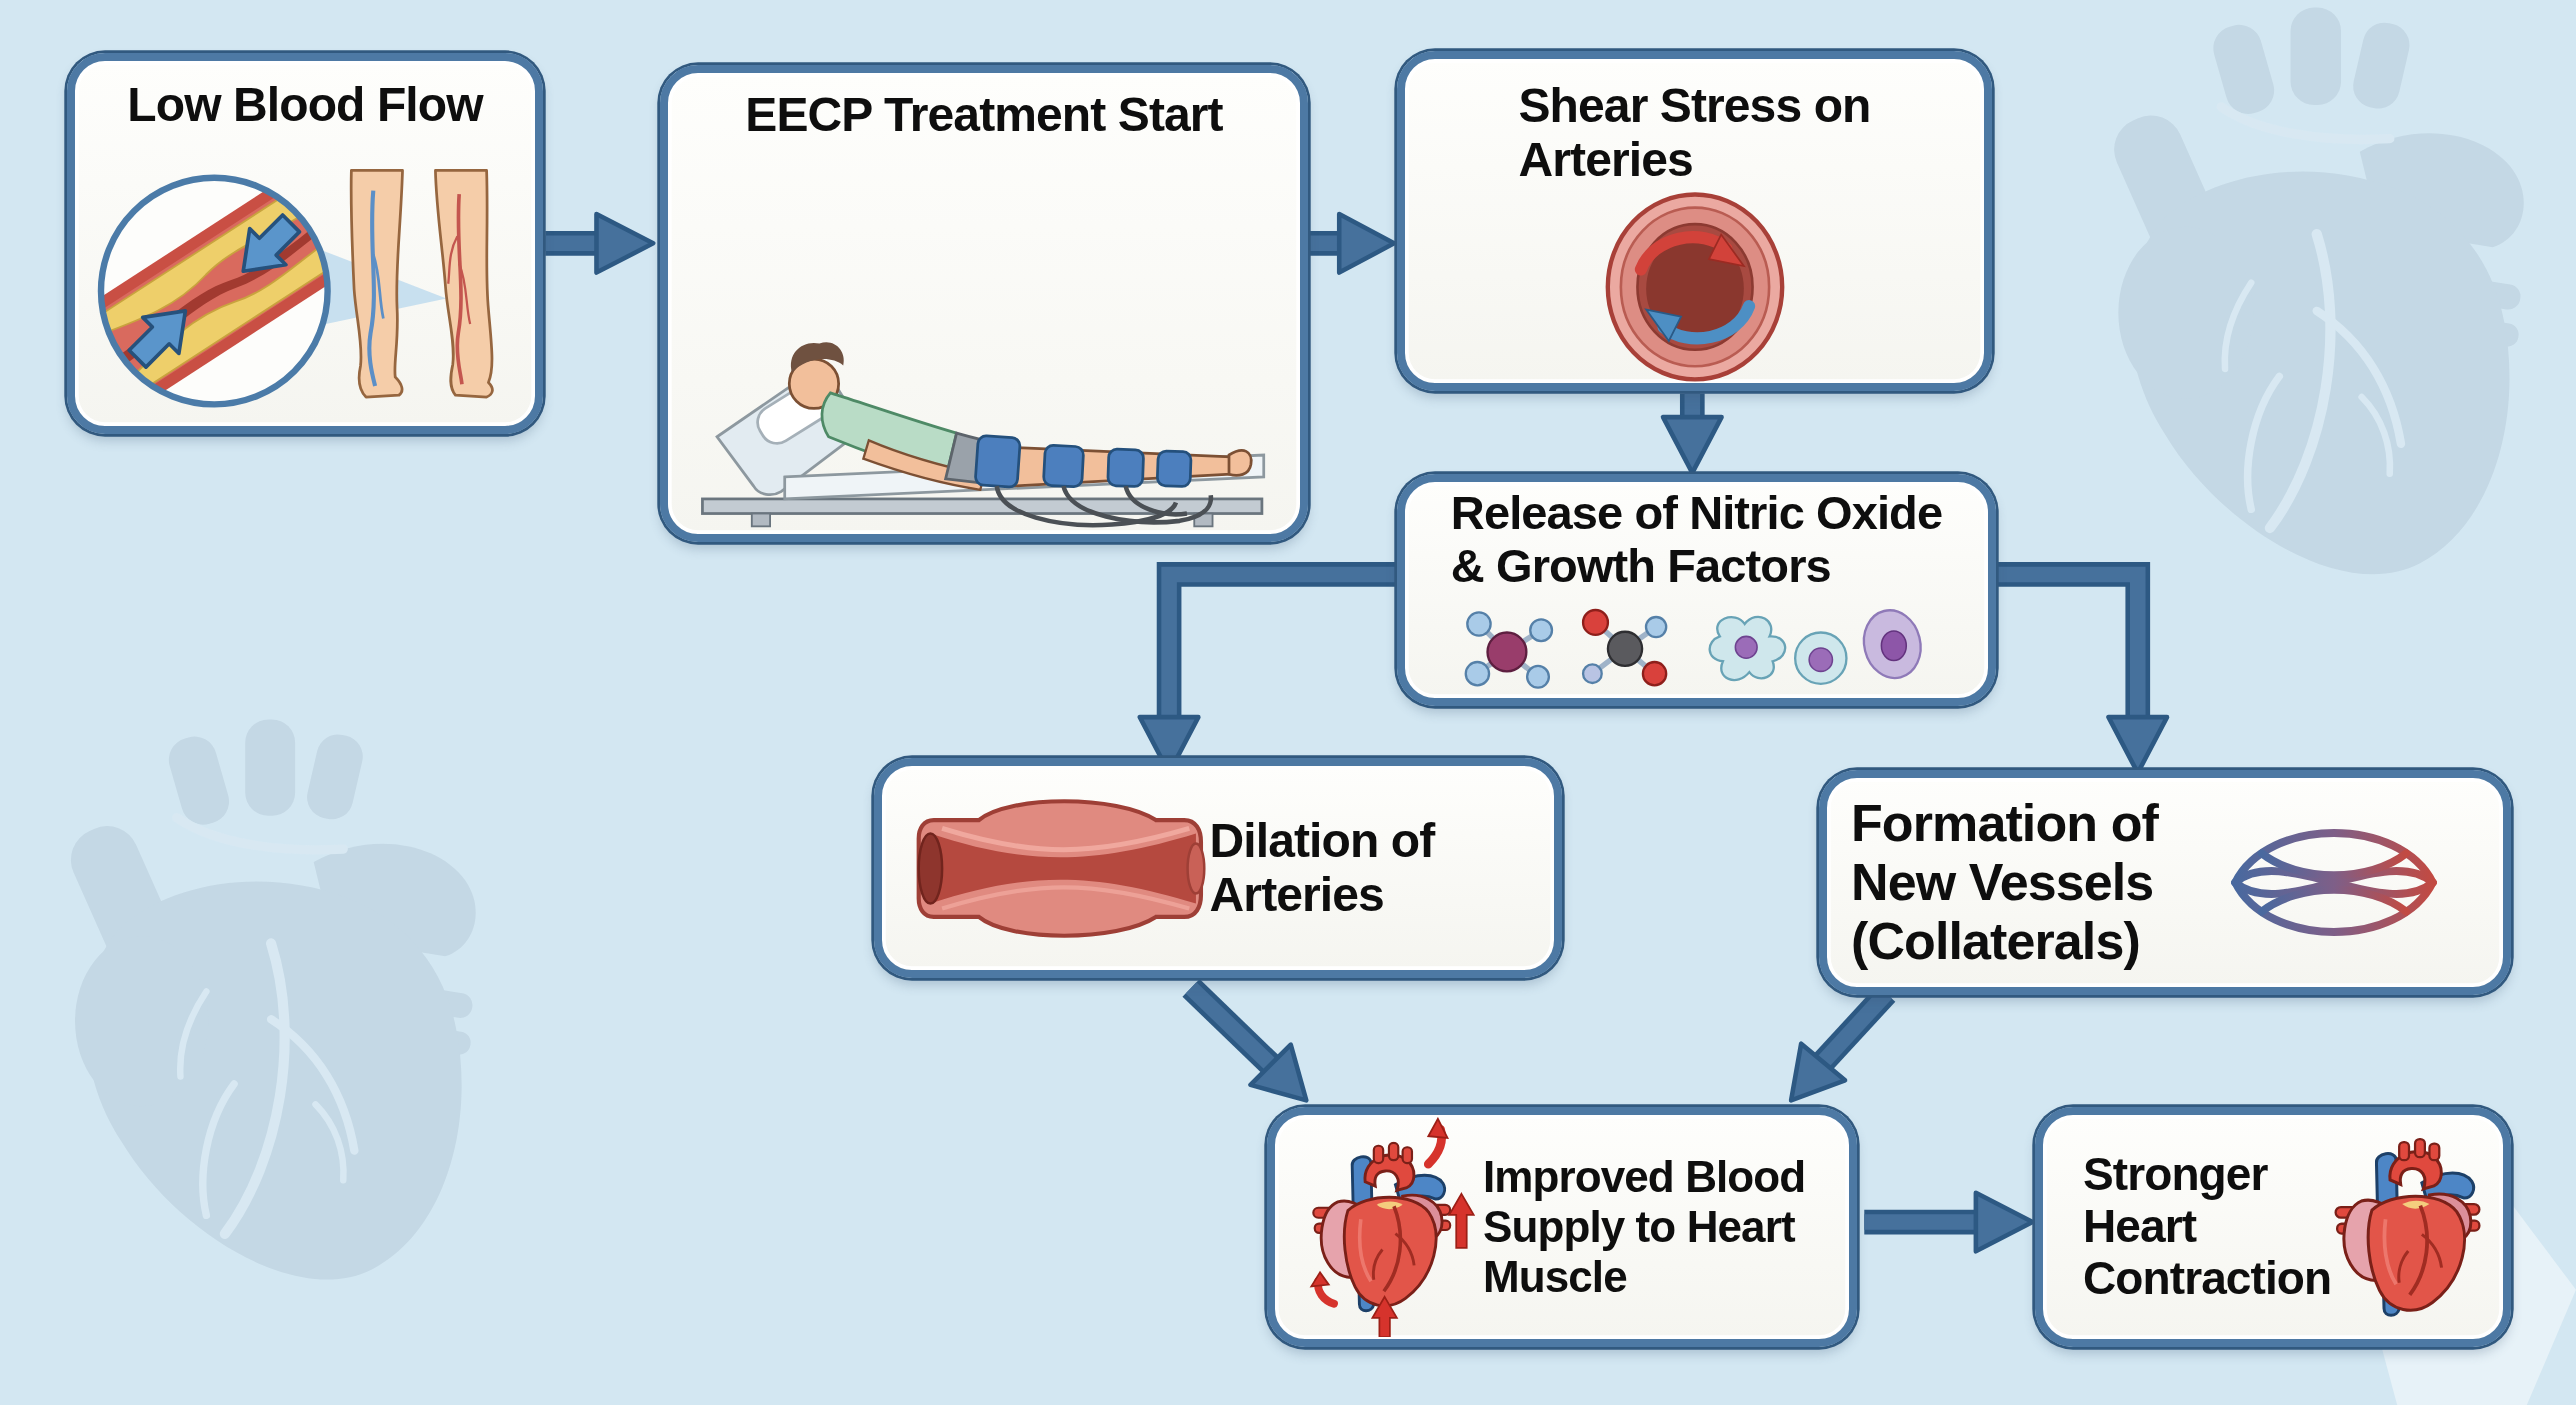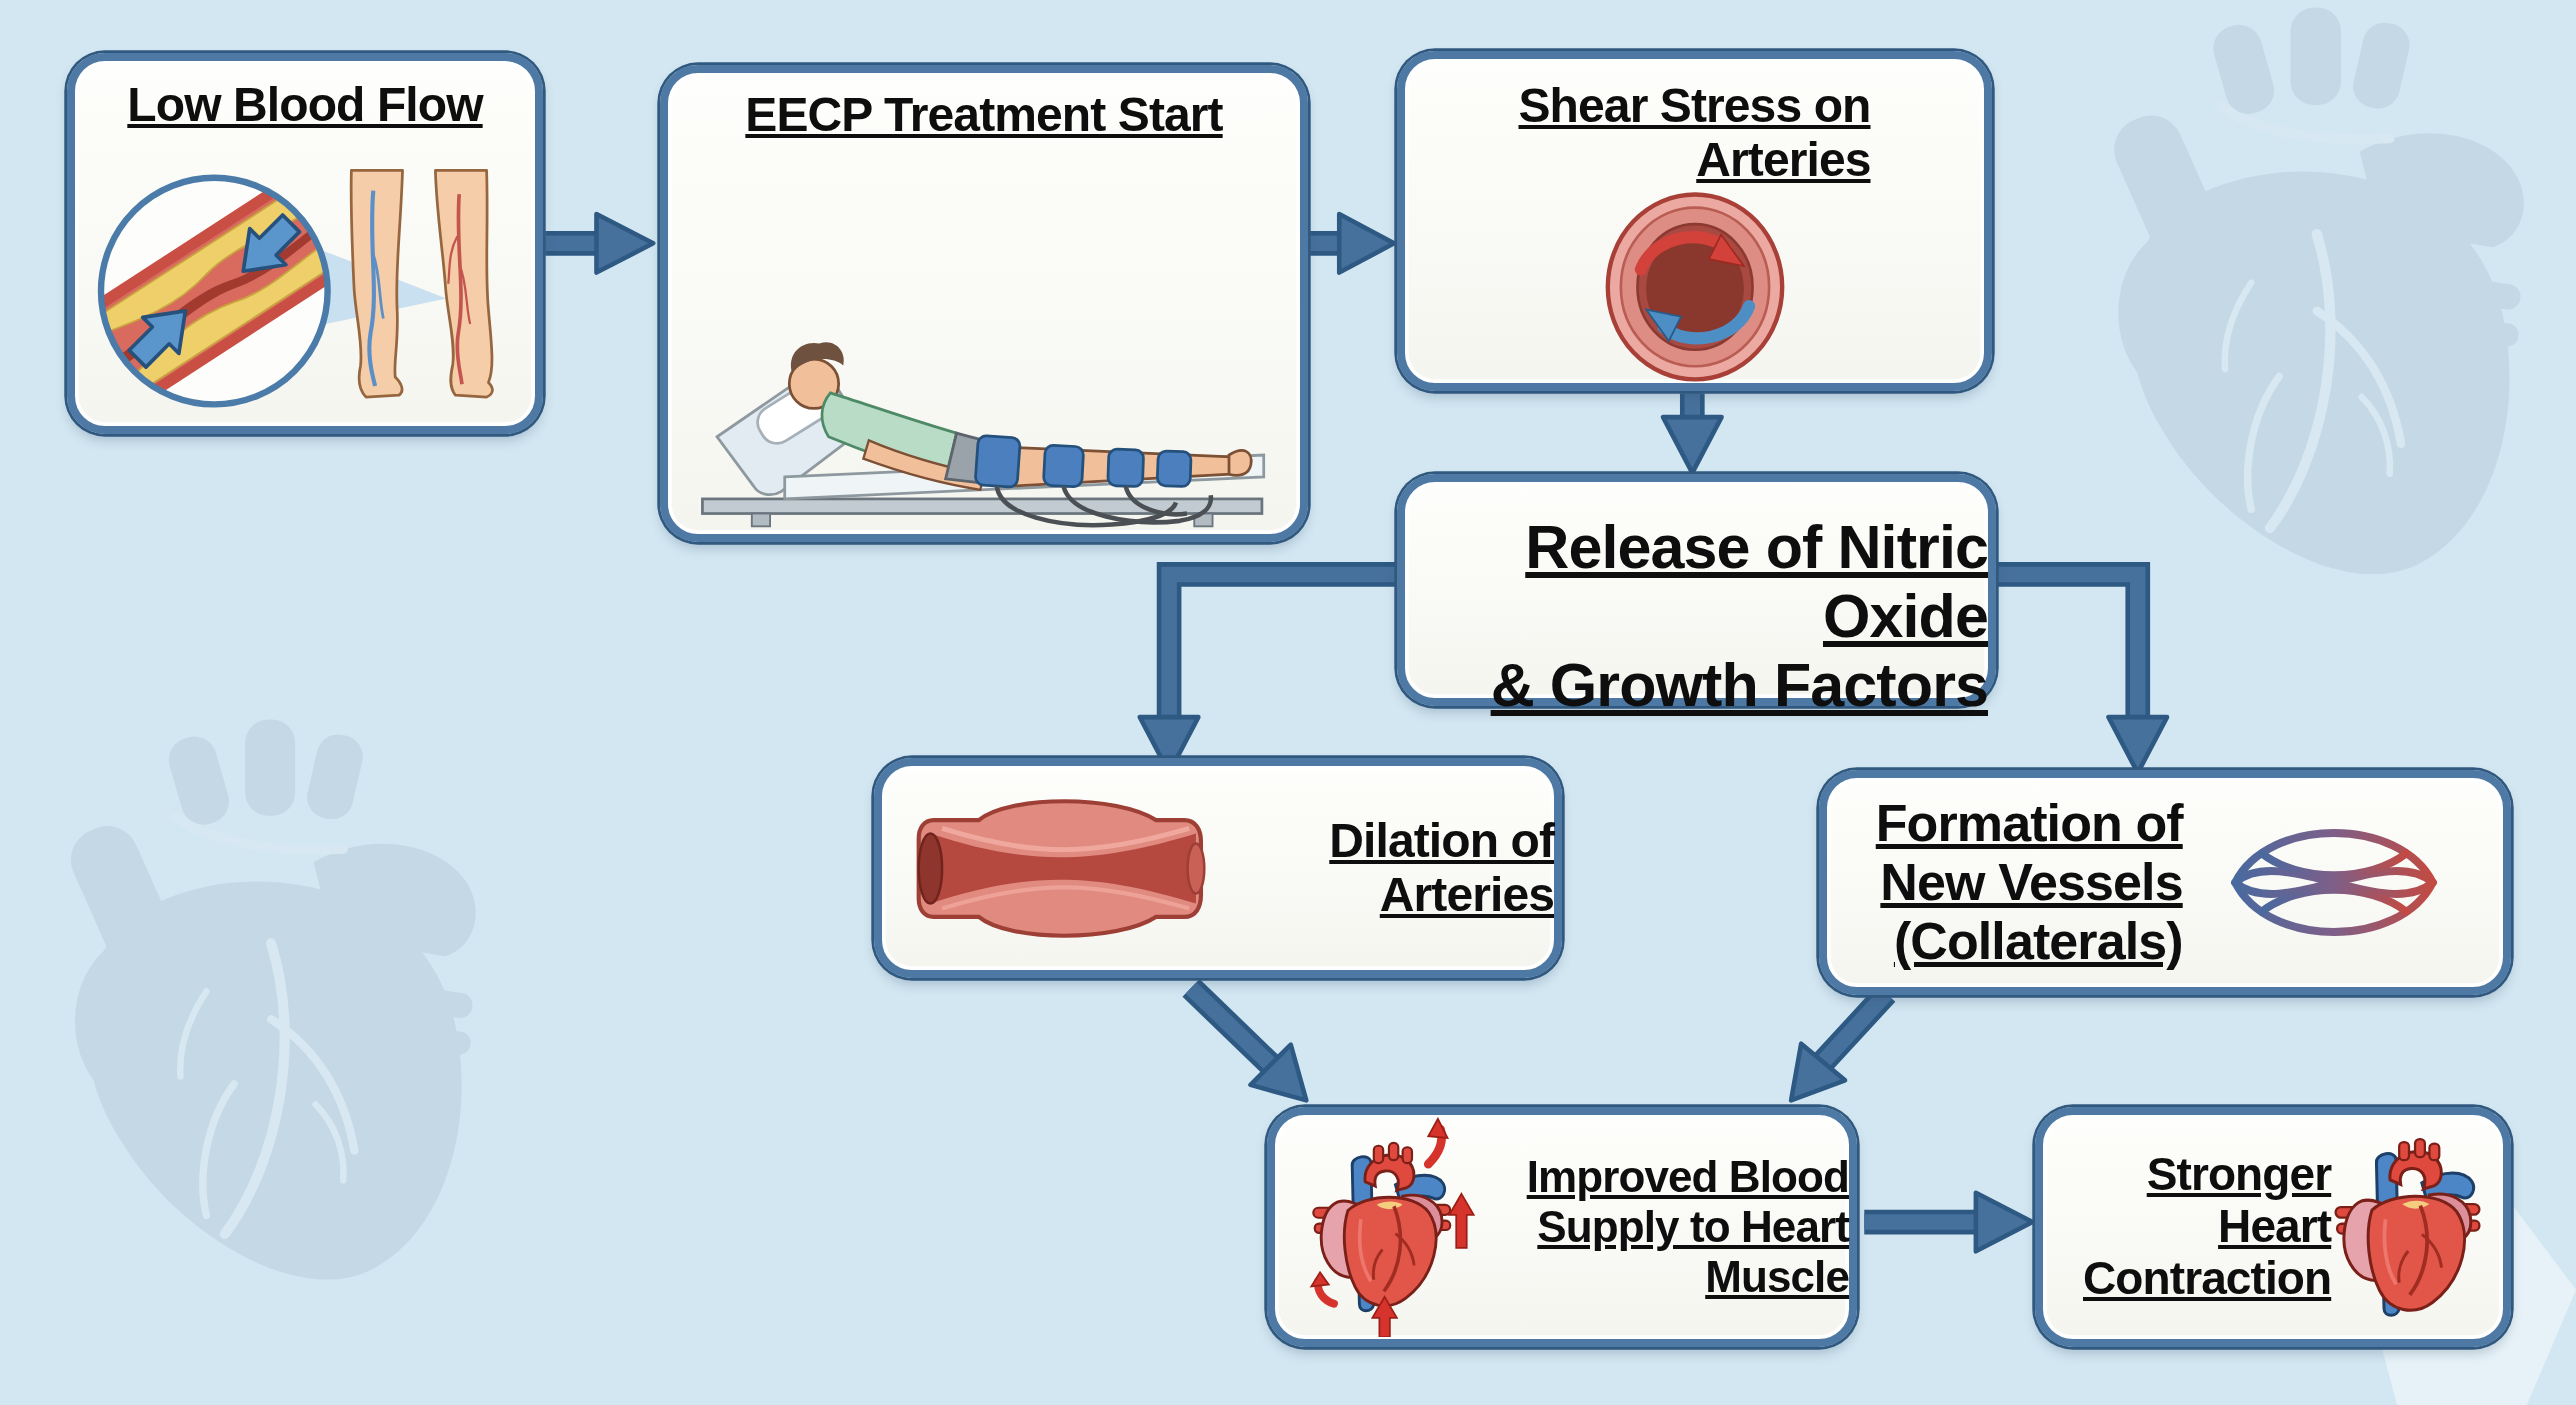--- a/index.html
+++ b/index.html
@@ -7,22 +7,22 @@
           font-family:"Liberation Sans","DejaVu Sans",sans-serif;}
   .wm{position:absolute;opacity:.85;}
   #connectors{position:absolute;left:0;top:0;}
   .arrow .o{stroke:#2d5983;stroke-width:27;fill:none;}
   .arrow .i{stroke:#46719c;stroke-width:17;fill:none;}
   .arrow .h{fill:#46719c;stroke:#2d5983;stroke-width:5;stroke-linejoin:round;}
   .node{position:absolute;box-sizing:border-box;
         background:linear-gradient(180deg,#fefefc,#f5f5f0);
         border:8.2px solid #4d79a4;border-radius:38px;
         box-shadow:0 0 0 2.7px #31597f, inset 0 0 0 3.7px #ffffff, 0 6.4px 11px rgba(55,85,115,.25);}
-  .title{font-weight:700;color:#0e0e0e;text-align:right;white-space:pre-line;
-         letter-spacing:-0.9px;line-height:1.13;text-decoration:underline;}
+  .title{font-weight:700;color:#0e0e0e;text-align:left;white-space:pre-line;
+         letter-spacing:-0.9px;line-height:1.13;}
   .n-col{display:flex;flex-direction:column;align-items:center;}
   .n-row{display:flex;align-items:center;}
   .g{display:block;}
   .wedge{position:absolute;background:rgba(255,255,255,.45);
          clip-path:polygon(18% 62%,62% 0%,100% 52%,80% 100%,28% 100%);}
 </style>
 </head>
 <body>
 
 <div id="canvas">
@@ -201,21 +201,21 @@
       <ellipse cx="120" cy="110" rx="66" ry="72" fill="#a84a41" stroke="#8c3a31" stroke-width="3"></ellipse>
       <ellipse cx="120" cy="112" rx="56" ry="62" fill="#8a372e"></ellipse>
       <path d="M58,90 C72,52 128,42 156,66" fill="none" stroke="#d2423a" stroke-width="14" stroke-linecap="round"></path>
       <polygon points="176,86 150,50 136,78" fill="#d2423a" stroke="#9c2a22" stroke-width="2"></polygon>
       <path d="M182,132 C168,170 112,180 84,156" fill="none" stroke="#4d8fc4" stroke-width="14" stroke-linecap="round"></path>
       <polygon points="64,136 90,172 104,144" fill="#4d8fc4" stroke="#2a5a86" stroke-width="2"></polygon>
     </svg>
   </div>
 
   <div class="node n-col" style="left:1397px;top:474px;width:599px;height:232px">
-    <div class="title" style="font-size:61px;margin-top:31px">Release of Nitric Oxide
+    <div class="title" style="font-size:47px;margin-top:4px">Release of Nitric Oxide
 &amp; Growth Factors</div>
     <svg class="g" style="margin-top:3.7px" width="567" height="101" viewBox="0 0 620 130">
       <g>
         <g stroke="#9fb3c8" stroke-width="7">
           <line x1="66" y1="72" x2="30" y2="36"></line>
             <line x1="66" y1="72" x2="28" y2="100"></line>
           <line x1="66" y1="72" x2="110" y2="44"></line>
             <line x1="66" y1="72" x2="106" y2="104"></line>
         </g>
         <circle cx="30" cy="36" r="15" fill="#a9cbe8" stroke="#5580a8" stroke-width="3"></circle>

